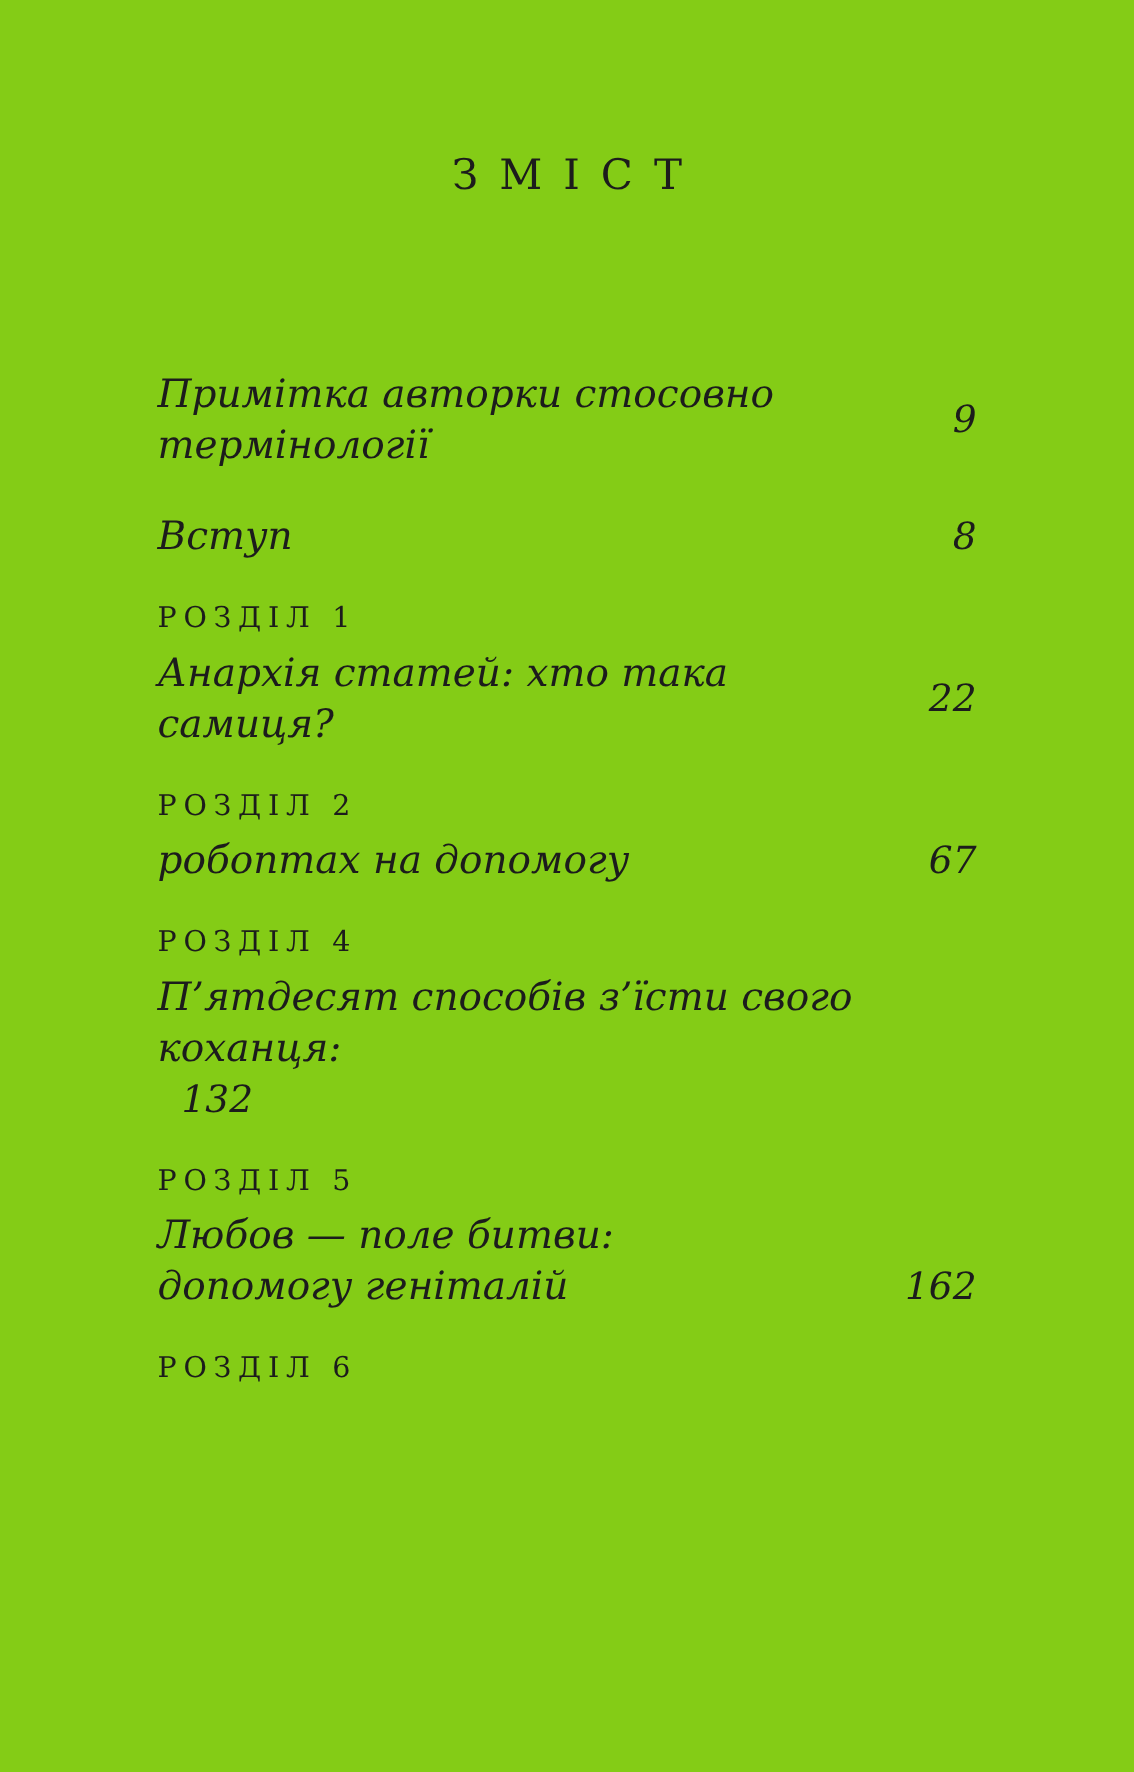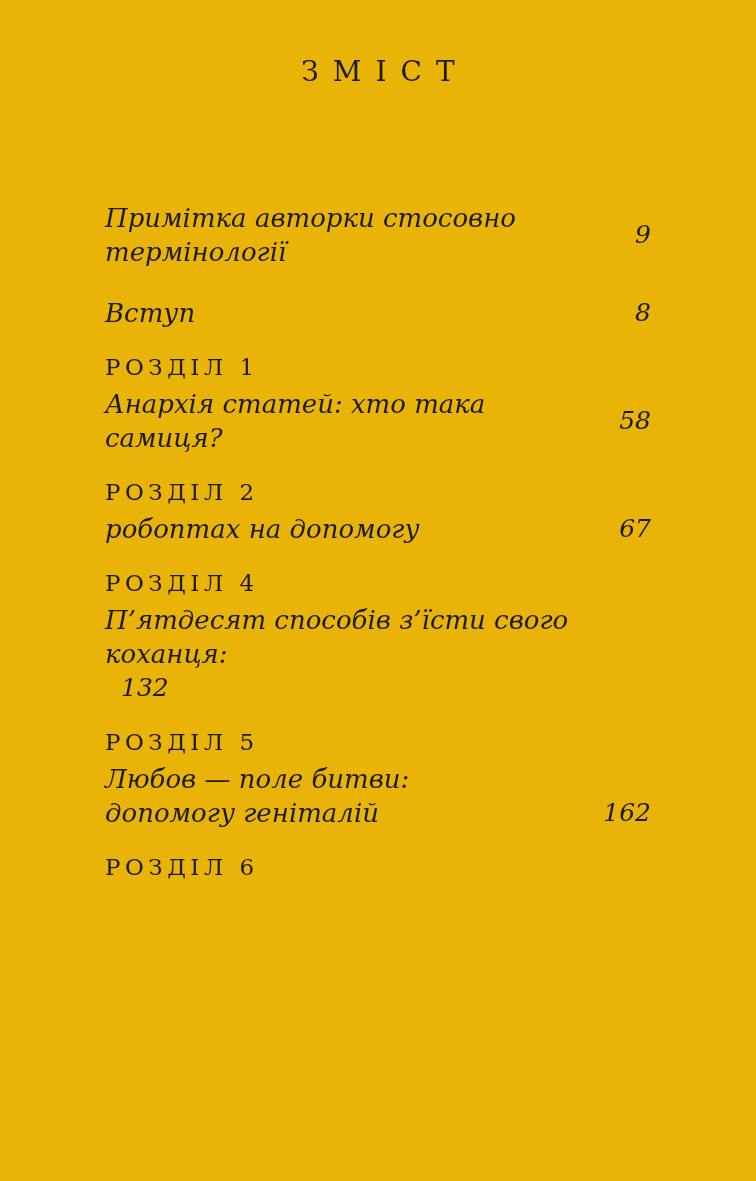--- a/index.html
+++ b/index.html
@@ -5,22 +5,22 @@
   html, body {
     margin: 0;
     padding: 0;
     background: #ffffff;
   }
   .page {
     position: relative;
     width: 756px;
     height: 1181px;
     box-sizing: border-box;
-    background: #eab308;
-    padding: 55px 105px 0 105px;
+    background: #84cc16;
+    padding: 100px 105px 0 105px;
     font-family: "DejaVu Serif", "Liberation Serif", serif;
     color: #1c1c1c;
     overflow: hidden;
   }
   .toc-title {
     margin: 0;
     font-size: 28px;
     font-weight: 400;
     text-align: center;
     letter-spacing: 14px;
@@ -29,21 +29,21 @@
   }
   .entries {
     width: 100%;
   }
   .entry {
     margin-top: 27px;
   }
   .entries .entry:first-child { margin-top: 112px; }
   .entries .entry:nth-child(2) { }
   .chapter-label {
-    font-size: 23px;
+    font-size: 19px;
     font-style: normal;
     letter-spacing: 4.5px;
     line-height: 20px;
     margin-bottom: 10px;
   }
   .title-line {
     font-style: italic;
     font-size: 26px;
     line-height: 34px;
     font-weight: 400;
@@ -83,21 +83,21 @@
       <span class="title-line">Вступ</span>
       <span class="page-num">8</span>
     </div>
   </div>
 
   <div class="entry">
     <div class="chapter-label">РОЗДІЛ 1</div>
     <div class="extra-lines"></div>
     <div class="last-row">
       <span class="title-line">Анархія статей: хто така самиця?</span>
-      <span class="page-num">58</span>
+      <span class="page-num">22</span>
     </div>
   </div>
 
   <div class="entry">
     <div class="chapter-label">РОЗДІЛ 2</div>
     <div class="last-row">
       <span class="title-line">робоптах на допомогу</span>
       <span class="page-num">67</span>
     </div>
   </div>

